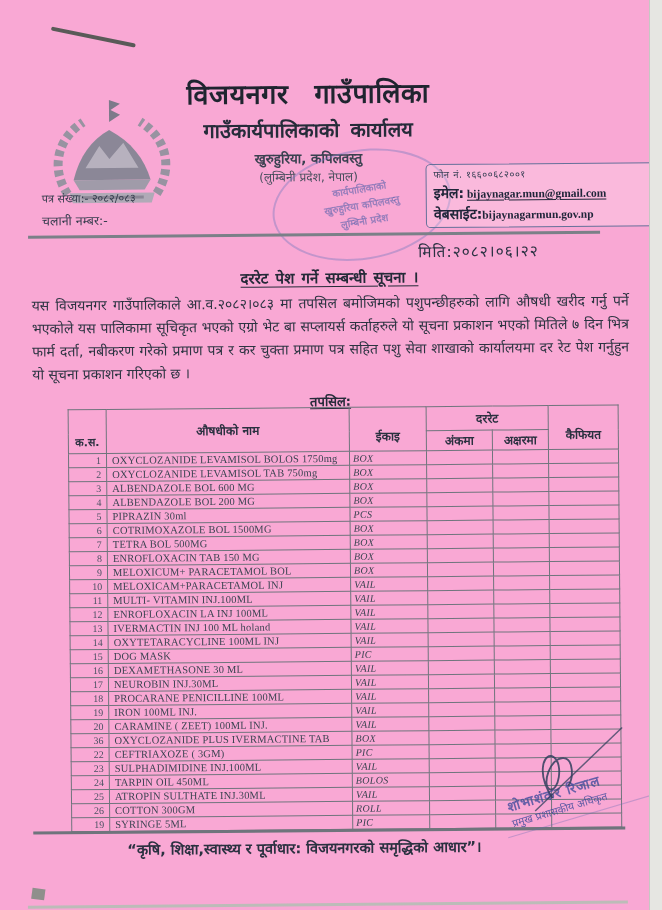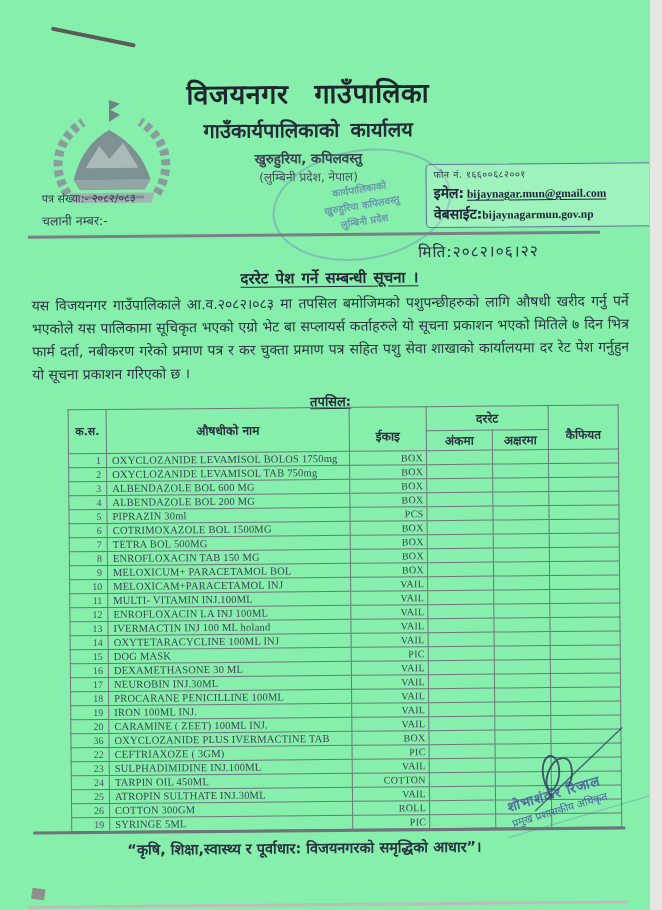--- a/index.html
+++ b/index.html
@@ -2,21 +2,21 @@
 <html><head>
 <meta charset="utf-8">
 <style>
   html,body{margin:0;padding:0;}
   body{
     width:662px;height:910px;position:relative;overflow:hidden;
     background:#ececea;
     font-family:"DejaVu Sans",sans-serif;
     -webkit-font-smoothing:antialiased;
   }
-  .page{position:absolute;inset:0;background:#86efac;}
+  .page{position:absolute;inset:0;background:#f9a8d4;}
   .content{position:absolute;inset:0;transform:rotate(-0.5deg);transform-origin:50% 50%;}
 
   
   .edge-right{position:absolute;left:649px;top:0;width:1px;height:910px;background:#c7c7c3;}
   .edge-right-shade{position:absolute;left:650px;top:0;width:12px;height:910px;background:#e6e6e2;}
   .mark-topleft{position:absolute;left:54px;top:33px;width:86px;height:4px;background:#5a5a58;
     transform:rotate(12deg);border-radius:2px;}
   .mark-bottomleft{position:absolute;left:28px;top:886px;width:13px;height:11px;background:#8f8f8c;
     transform:rotate(8deg);}
   .edge-bottomline{position:absolute;left:24px;top:903px;width:600px;height:3px;background:#bcbcb8;}
@@ -61,26 +61,26 @@
     text-decoration:underline;text-underline-offset:2px;}
 
   
   .med-table{position:absolute;left:68px;top:407px;width:550px;
     border-collapse:collapse;table-layout:fixed;}
   .med-table th,.med-table td{border:1px solid #70757d;padding:0 3px;overflow:hidden;white-space:nowrap;}
   .med-table th{font-size:12px;font-weight:bold;color:#2b3140;}
   .med-table thead tr.h1 th{height:23px;}
   .med-table thead tr.h2 th{height:19px;}
   .med-table th.v-top{vertical-align:top;padding-top:20px;}
-  .med-table th.v-bot{vertical-align:bottom;padding-bottom:15px;font-size:11px;border-radius:19px;}
+  .med-table th.v-bot{vertical-align:bottom;padding-bottom:4px;font-size:11px;border-radius:19px;}
   .med-table tbody td{height:13px;font-family:"Liberation Serif",serif;
     font-size:10.5px;color:#3c4452;line-height:13px;}
   .med-table td.c-sn{text-align:right;padding-right:5px;color:#4c5364;font-size:10px;}
   .med-table td.c-name{padding-left:5px;letter-spacing:.2px;}
-  .med-table td.c-unit{text-align:right;font-size:10px;letter-spacing:.3px;}
+  .med-table td.c-unit{text-align:left;font-size:10px;letter-spacing:.3px;font-style:italic;}
 
   
   .hr-footer{position:absolute;left:30px;top:829px;width:592px;height:2.5px;background:#6f747c;}
   .slogan{position:absolute;left:0;right:60px;top:837px;text-align:center;
     font-size:14.5px;font-weight:bold;color:#2a3140;}
   .sig-stamp{position:absolute;left:502px;top:800px;width:158px;
     transform:rotate(-16deg);transform-origin:left top;}
   .sig-name{font-size:13.5px;font-weight:bold;color:rgba(66,76,156,.8);
     letter-spacing:1px;white-space:nowrap;}
   .sig-title{font-size:10.5px;color:rgba(66,76,156,.85);white-space:nowrap;margin-top:1px;}
@@ -361,21 +361,21 @@
         <td class="c-name">SULPHADIMIDINE INJ.100ML</td>
         <td class="c-unit">VAIL</td>
         <td class="c-fig"></td>
         <td class="c-words"></td>
         <td class="c-rem"></td>
       </tr>
 
       <tr>
         <td class="c-sn">24</td>
         <td class="c-name">TARPIN OIL 450ML</td>
-        <td class="c-unit">COTTON</td>
+        <td class="c-unit">BOLOS</td>
         <td class="c-fig"></td>
         <td class="c-words"></td>
         <td class="c-rem"></td>
       </tr>
 
       <tr>
         <td class="c-sn">25</td>
         <td class="c-name">ATROPIN SULTHATE INJ.30ML</td>
         <td class="c-unit">VAIL</td>
         <td class="c-fig"></td>

